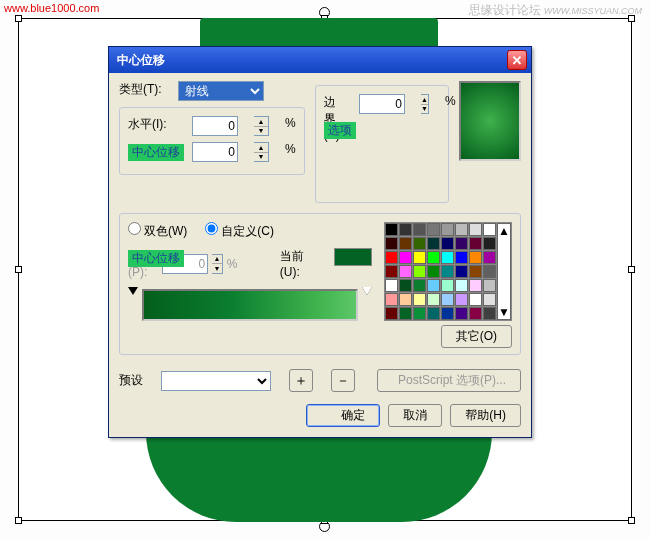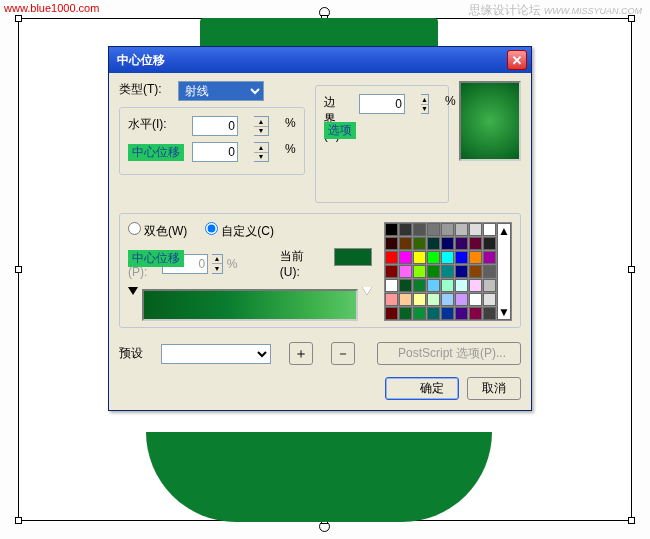--- a/index.html
+++ b/index.html
@@ -247,32 +247,34 @@
                 <div style="background: rgb(224, 224, 224);"></div>
                 <div style="background: rgb(102, 0, 0);"></div>
                 <div style="background: rgb(4, 98, 36);"></div>
                 <div style="background: rgb(10, 144, 56);"></div>
                 <div style="background: rgb(0, 102, 102);"></div>
                 <div style="background: rgb(0, 51, 153);"></div>
                 <div style="background: rgb(68, 0, 136);"></div>
                 <div style="background: rgb(136, 0, 68);"></div>
                 <div style="background: rgb(64, 64, 64);"></div>
               </div>
+            <div class="other-btn-row"><button class="btn">其它(O)</button></div>
           </div>
         </div>
       </div>
 
       <div class="preset-row">
         <span class="lbl">预设</span>
         <select class="preset"><option></option></select>
         <button class="btn sq">＋</button>
         <button class="btn sq">－</button>
         <button class="btn disabled presets-right" disabled="">PostScript 选项(P)...</button>
       </div>
 
       <div class="btn-row">
         <button class="btn def">确定</button>
         <button class="btn">取消</button>
+        <button class="btn">帮助(H)</button>
       </div>
 
     </div>
   </div>
 </div>
 
 </body></html>

